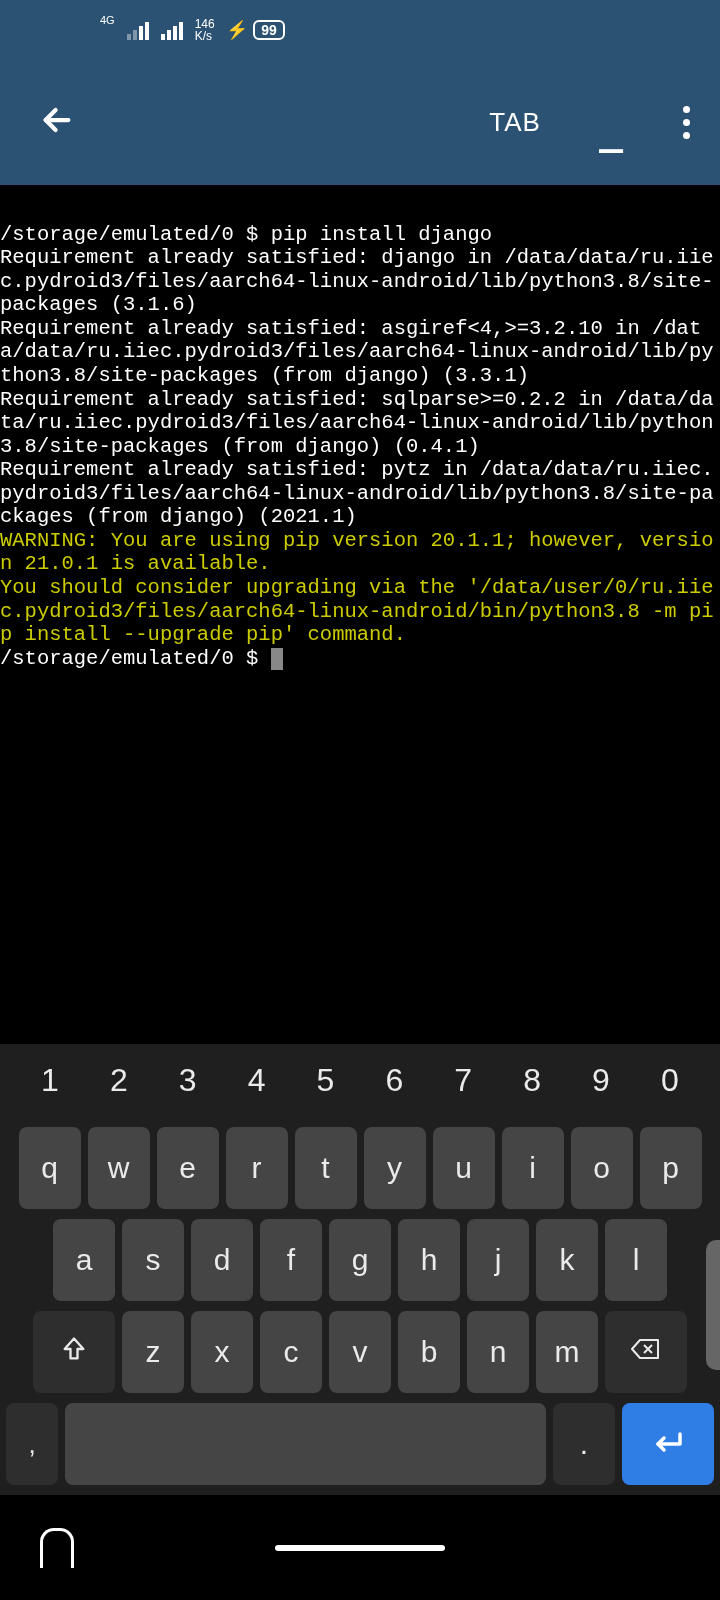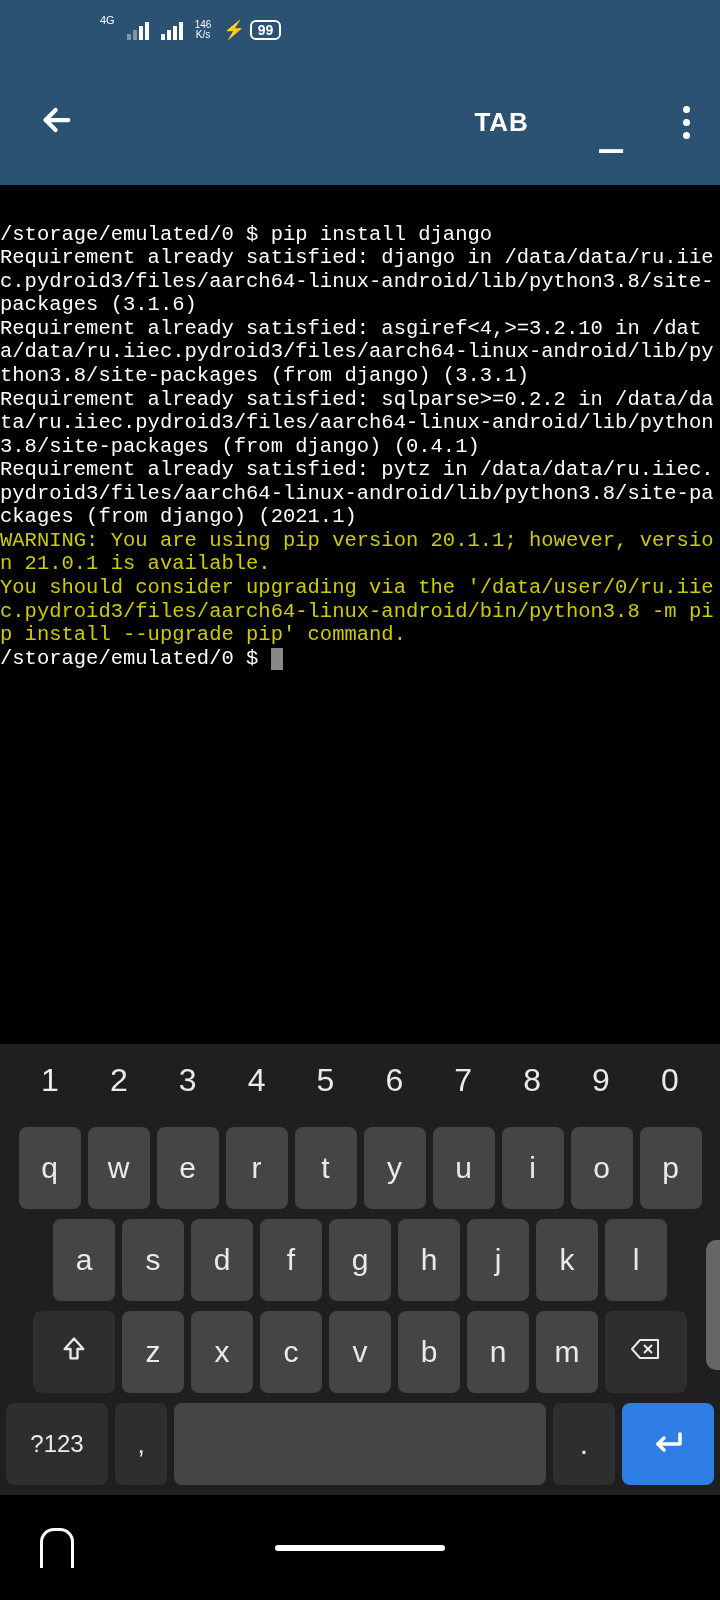--- a/index.html
+++ b/index.html
@@ -22,36 +22,36 @@
   }
   .status-left { display: flex; align-items: center; gap: 12px; }
   .status-time { font-size: 24px; font-weight: bold; font-family: sans-serif; }
   .status-icon { width: 26px; height: 26px; display: inline-flex; align-items: center; justify-content: center; font-size: 22px; }
   .status-right { display: flex; align-items: center; gap: 12px; font-family: sans-serif; }
   .signal { display: inline-flex; align-items: flex-end; gap: 2px; height: 20px; }
   .signal span { width: 4px; background: #fff; }
   .signal span:nth-child(1){height:6px}.signal span:nth-child(2){height:10px}.signal span:nth-child(3){height:14px}.signal span:nth-child(4){height:18px}
   .signal.dim span:nth-child(1),.signal.dim span:nth-child(2){background:rgba(255,255,255,0.4)}
   .net-label { font-size: 11px; position: relative; top:-10px; }
-  .kbs { font-size: 10px; line-height: 1; text-align: center; }
+  .kbs { font-size: 12px; line-height: 1; text-align: left; }
   .battery-wrap { display:flex; align-items:center; gap:4px; }
   .bolt { font-size: 18px; }
   .battery { border:2px solid #fff; border-radius:6px; padding:0 6px; font-size:14px; font-weight:bold; }
 
   .app-bar {
     height: 125px;
     background: #2b5173;
     display: flex;
     align-items: center;
     padding: 0 20px;
     color: #fff;
   }
   .back-arrow { font-size: 40px; font-weight: bold; padding: 10px 20px; }
   .spacer { flex: 1; }
-  .tab-label { font-size: 26px; font-weight: bold; font-family: sans-serif; letter-spacing: 1px; margin-right: 60px; }
+  .tab-label { font-size: 26px; font-weight: normal; font-family: sans-serif; letter-spacing: 1px; margin-right: 48px; }
   .minimize { font-size: 40px; font-weight: bold; margin-right: 40px; padding: 0 10px; line-height: 0.5; position: relative; top: 6px; }
   .more-dots { display:flex; flex-direction:column; gap:6px; padding:10px; }
   .more-dots span { width:7px; height:7px; background:#fff; border-radius:50%; }
 
   .terminal {
     background: #000;
     color: #fff;
     font-size: 20.5px;
     line-height: 1.15;
     padding: 14px 0;
@@ -212,21 +212,20 @@
     <div class="key dark wide-bksp">
       <span class="bksp-icon">
         <svg width="32" height="24" viewBox="0 0 32 24" fill="none" stroke="#eaeaea" stroke-width="2" stroke-linejoin="round">
             <path d="M10 3h18v18H10L2 12z"></path>
             <path d="M14 8l8 8M22 8l-8 8"></path>
           </svg>
       </span>
     </div>
   </div>
   <div class="kb-row">
-    <div class="key dark symbols">?123</div>
     <div class="key dark comma">,</div>
     <div class="key space"></div>
     <div class="key dark period">.</div>
     <div class="key enter">
       <span class="enter-icon">
         <svg width="36" height="28" viewBox="0 0 36 28" fill="none" stroke="#fff" stroke-width="3.5" stroke-linecap="round" stroke-linejoin="round">
             <path d="M30 6v10H8"></path>
             <path d="M14 10l-6 6 6 6"></path>
           </svg>
       </span>

